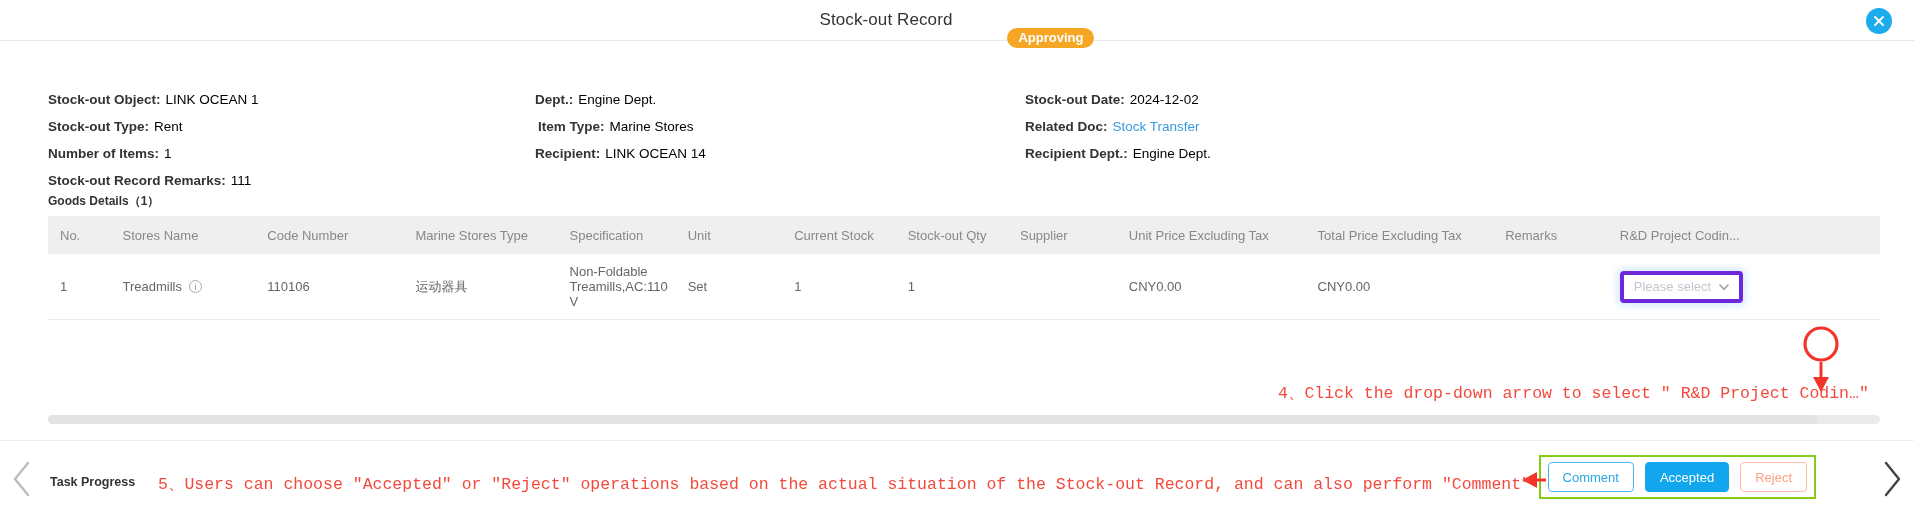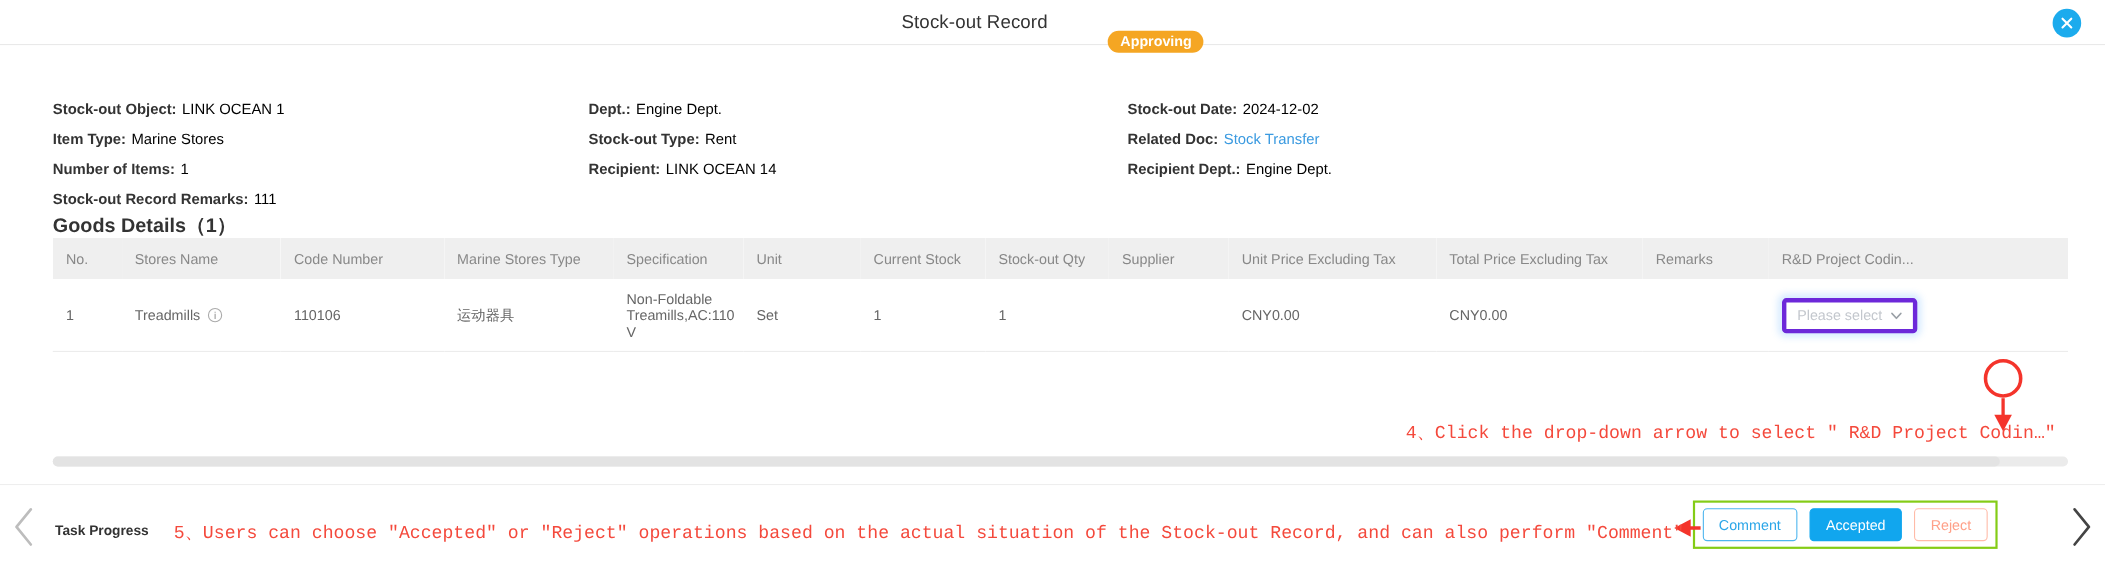--- a/index.html
+++ b/index.html
@@ -44,21 +44,21 @@
   .info-cell .lbl{ color:#333; font-weight:bold; }
   .info-cell .val{ color:#000000; margin-left:5px; }
   .info-cell .val.link{ color:#3a9ae0; cursor:pointer; }
   .c1{ width:487px; }
   .c2{ width:490px; }
   .c3{ width:auto; }
 
   
   .goods-title{
     position:absolute; left:48px; top:193px;
-    font-size:18px; font-weight:bold; color:#333;
+    font-size:12px; font-weight:bold; color:#333;
   }
   .table-wrap{
     position:absolute; left:48px; top:216px; width:1832px;
   }
   table{ border-collapse:collapse; width:1832px; table-layout:fixed; }
   thead th{
     background:#efefef; color:#888; font-size:13px; font-weight:normal;
     text-align:left; height:38px; padding:0 0 0 12px;
     white-space:nowrap; overflow:hidden; text-overflow:ellipsis;
   }
@@ -159,25 +159,25 @@
         <span class="lbl">Stock-out Object:</span><span class="val">LINK OCEAN 1</span>
       </div>
       <div class="info-cell c2">
         <span class="lbl">Dept.:</span><span class="val">Engine Dept.</span>
       </div>
       <div class="info-cell c3">
         <span class="lbl">Stock-out Date:</span><span class="val">2024-12-02</span>
       </div>
     </div>
     <div class="info-row">
-      <div class="info-cell c1">
-        <span class="lbl">Item Type:</span><span class="val">Marine Stores</span>
-      </div>
       <div class="info-cell c2">
         <span class="lbl">Stock-out Type:</span><span class="val">Rent</span>
+      </div>
+      <div class="info-cell c1">
+        <span class="lbl">Item Type:</span><span class="val">Marine Stores</span>
       </div>
       <div class="info-cell c3">
         <span class="lbl">Related Doc:</span><span class="val link">Stock Transfer</span>
       </div>
     </div>
     <div class="info-row">
       <div class="info-cell c1">
         <span class="lbl">Number of Items:</span><span class="val">1</span>
       </div>
       <div class="info-cell c2">

